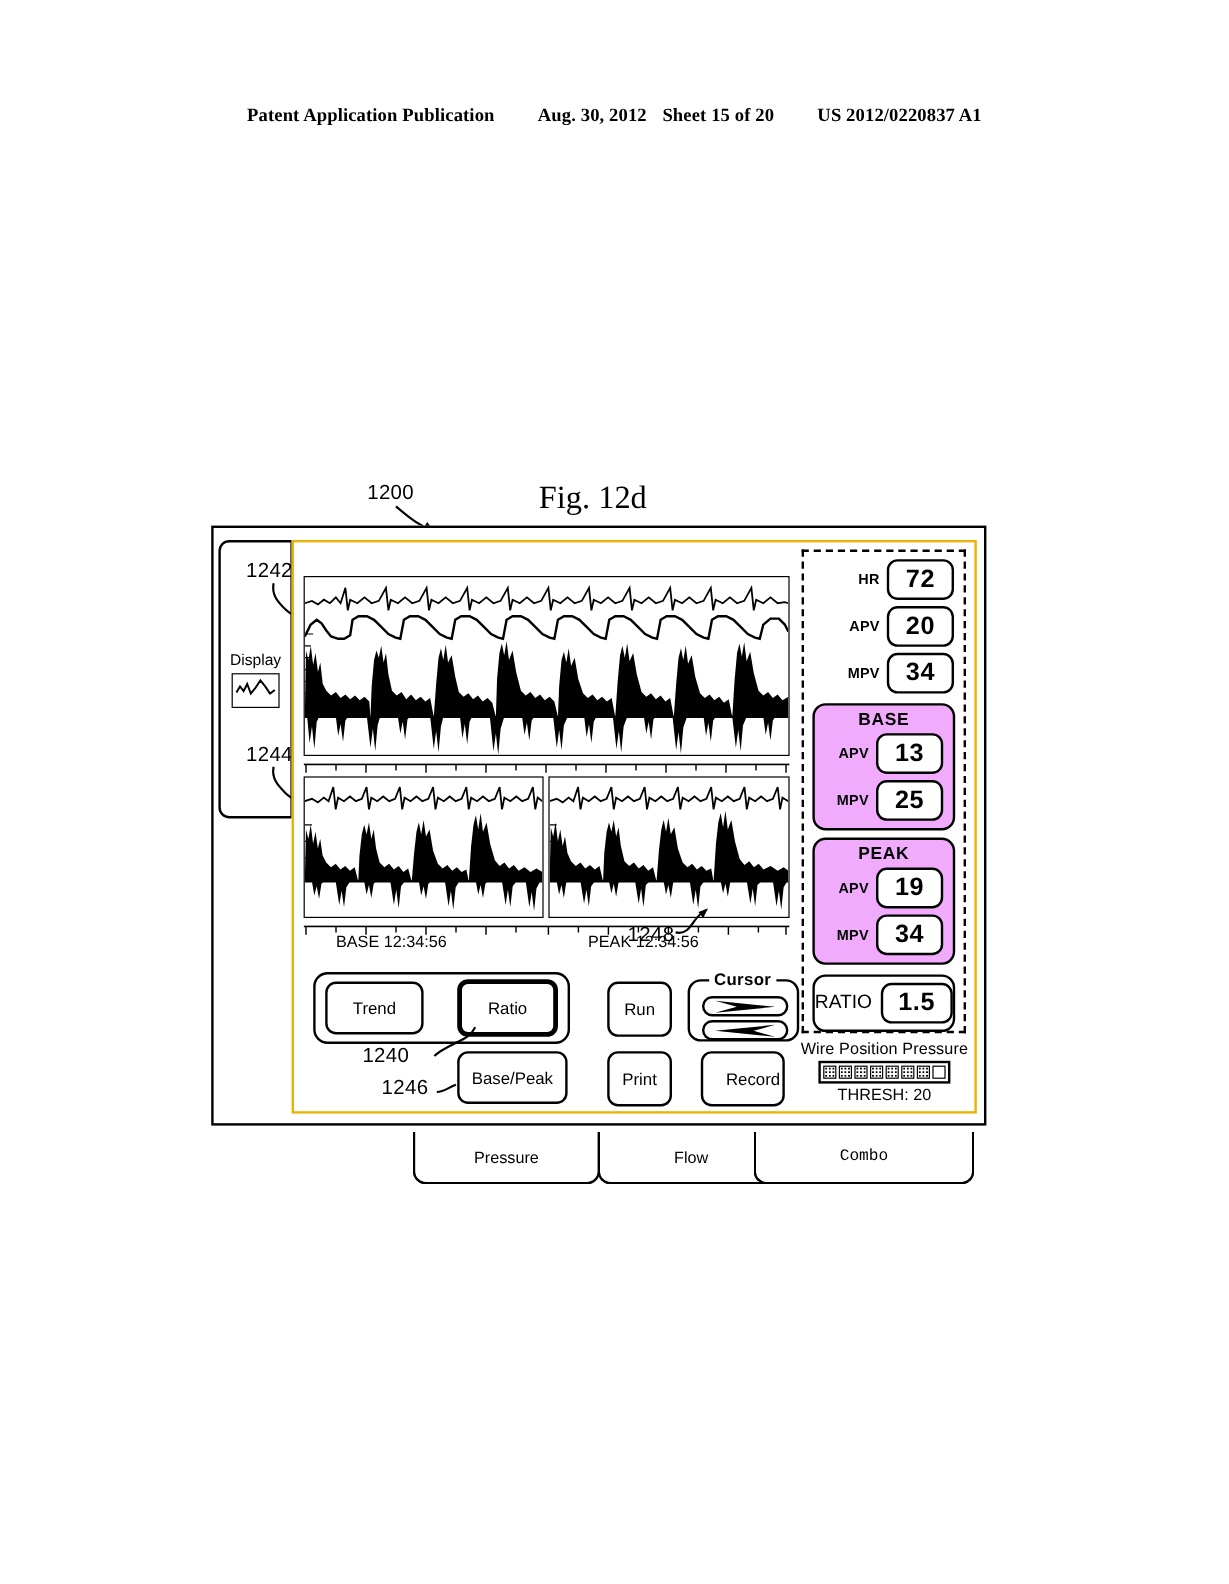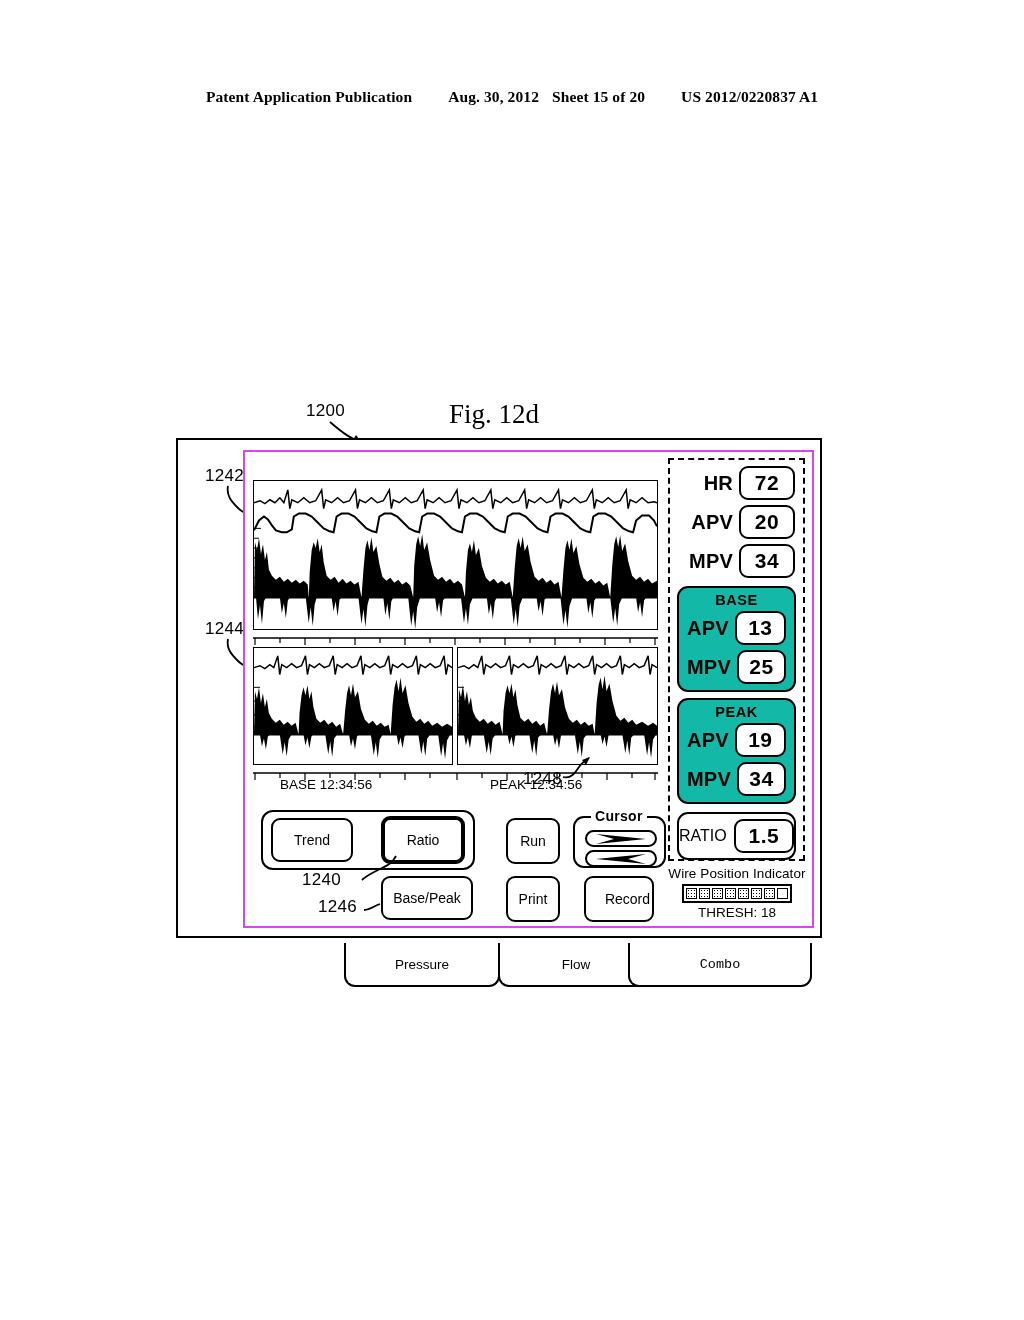--- a/index.html
+++ b/index.html
@@ -61,21 +61,21 @@
   }
   .side-tab.top{top:0;height:232px;}
   .side-tab.bot{top:236px;height:242px;}
   .side-label{font-size:13px;margin-bottom:4px;}
   .disp-icon{width:38px;height:27px;border:1.6px solid #000;background:#fff;}
   .setup-icon{width:40px;height:30px;}
 
   
   .screen{
     position:absolute;left:243px;top:450px;width:571px;height:478px;
-    border:2px solid #d946ef;background:#fff;box-sizing:border-box;
+    border:2px solid #eab308;background:#fff;box-sizing:border-box;
   }
 
   
   .wf{
     position:absolute;border:1.6px solid #000;background:#fff;
     box-sizing:border-box;overflow:hidden;
   }
   .wf-main{left:8px;top:28px;width:405px;height:150px;}
   .wf-base{left:8px;top:195px;width:200px;height:118px;}
   .wf-peak{left:212px;top:195px;width:201px;height:118px;}
@@ -92,30 +92,30 @@
 
   
   .datapanel{
     position:absolute;left:668px;top:458px;width:137px;height:403px;
     border:2.5px dashed #000;box-sizing:border-box;background:#fff;
   }
   .vrow{
     display:flex;align-items:center;justify-content:flex-end;
     gap:6px;margin:0 8px;
   }
-  .vrow .lbl{font-size:20px;font-weight:600;letter-spacing:.2px;}
+  .vrow .lbl{font-size:12px;font-weight:600;letter-spacing:.2px;}
   .vbox{
     border:2.2px solid #000;border-radius:9px;background:#fff;
     width:52px;height:30px;display:flex;align-items:center;
     justify-content:center;font-size:21px;font-weight:700;
     letter-spacing:.5px;
   }
   .vbox.wide{width:58px;}
   .grp{
-    border:2.2px solid #000;border-radius:11px;background:#14b8a6;
+    border:2.2px solid #000;border-radius:11px;background:#f0abfc;
     margin:0 7px;padding:3px 0 6px 0;
   }
   .grp-title{text-align:center;font-size:14.5px;font-weight:700;
     letter-spacing:.6px;margin:1px 0 3px 0;}
   .ratio-box{
     border:2.2px solid #000;border-radius:11px;background:#fff;
     margin:0 7px;padding:5px 0;display:flex;align-items:center;
     justify-content:center;gap:7px;
   }
 
@@ -201,20 +201,28 @@
 <div class="ref ref-1200">1200</div>
 <svg class="leader" style="left:328px;top:420px;" width="80" height="28">
   <path d="M2,2 C16,14 22,18 34,23" stroke="#000" stroke-width="1.8" fill="none"></path>
   <polygon points="34,23 25,20 28,15" fill="#000"></polygon>
 </svg>
 
 <div class="device"></div>
 
 <div class="side-col">
 
+  <div class="side-tab top">
+    <div class="side-label">Display</div>
+    <div class="disp-icon">
+      <svg width="34" height="23" viewBox="0 0 34 23" style="display:block;margin:1px auto;">
+        <polyline points="1,14 4,9 7,13 10,7 13,15 17,10 21,4 25,9 29,15 33,12" stroke="#000" stroke-width="1.6" fill="none"></polyline>
+      </svg>
+    </div>
+  </div>
 
 </div>
 
 <div class="ref ref-1242">1242</div>
 <svg class="leader" style="left:224px;top:486px;" width="40" height="34">
   <path d="M4,0 C2,10 8,16 14,22 C18,26 22,28 28,29" stroke="#000" stroke-width="1.8" fill="none"></path>
   <polygon points="30,29 21,26 23,32" fill="#000"></polygon>
 </svg>
 
 <div class="ref ref-1244">1244</div>
@@ -523,32 +531,32 @@
 
   <div style="height:8px;"></div>
 
   <div class="ratio-box">
     <span class="lbl">RATIO</span>
     <span class="vbox wide">1.5</span>
   </div>
 </div>
 
 <div class="wpi">
-  <div class="wpi-title">Wire Position Indicator</div>
+  <div class="wpi-title">Wire Position Pressure</div>
   <div class="wpi-bar">
     <div class="wpi-seg on"></div>
     <div class="wpi-seg on"></div>
     <div class="wpi-seg on"></div>
     <div class="wpi-seg on"></div>
     <div class="wpi-seg on"></div>
     <div class="wpi-seg on"></div>
     <div class="wpi-seg on"></div>
     <div class="wpi-seg"></div>
   </div>
-  <div class="wpi-thresh">THRESH: 18</div>
+  <div class="wpi-thresh">THRESH: 20</div>
 </div>
 
 <div class="ref ref-1248">1248</div>
 <svg class="leader" style="left:563px;top:757px;" width="40" height="26">
   <path d="M0,20 C8,22 12,16 16,10 C19,6 22,3 26,1" stroke="#000" stroke-width="1.8" fill="none"></path>
   <polygon points="27,0 19,3 23,8" fill="#000"></polygon>
 </svg>
 
 <div class="ref ref-1240">1240</div>
 <svg class="leader" style="left:352px;top:856px;" width="46" height="32">

